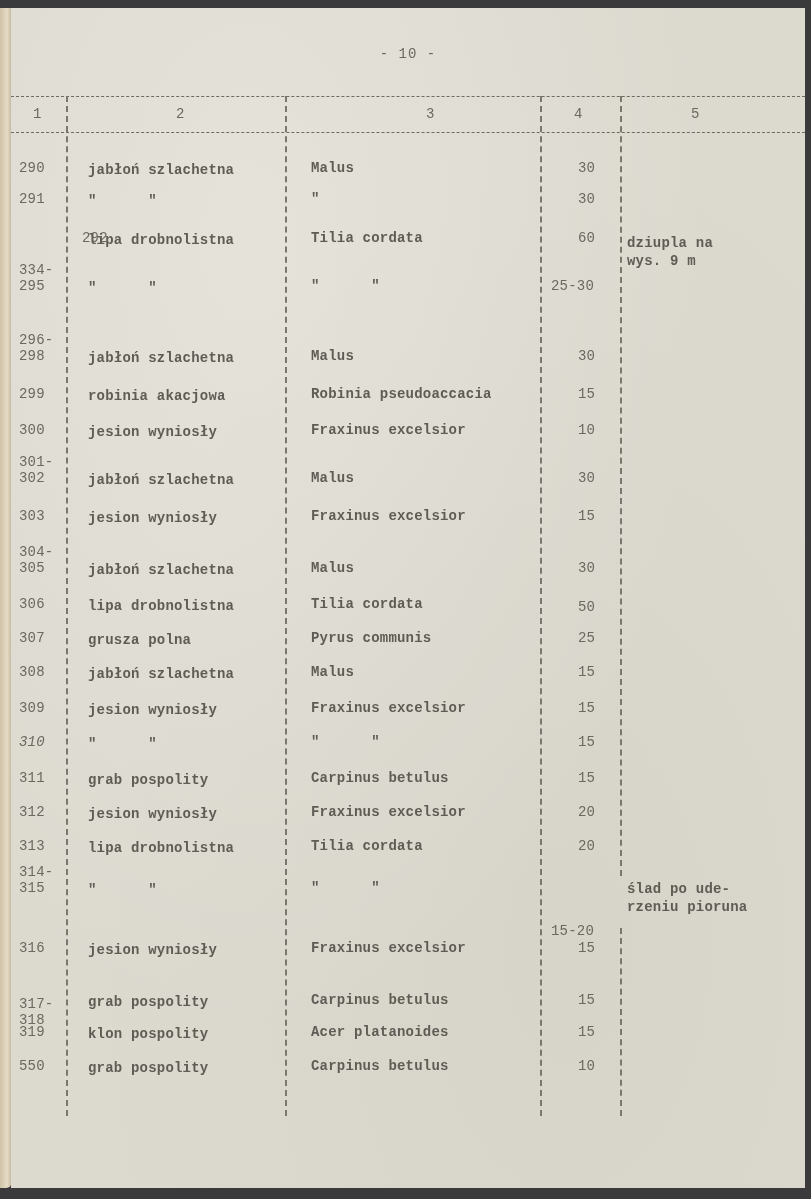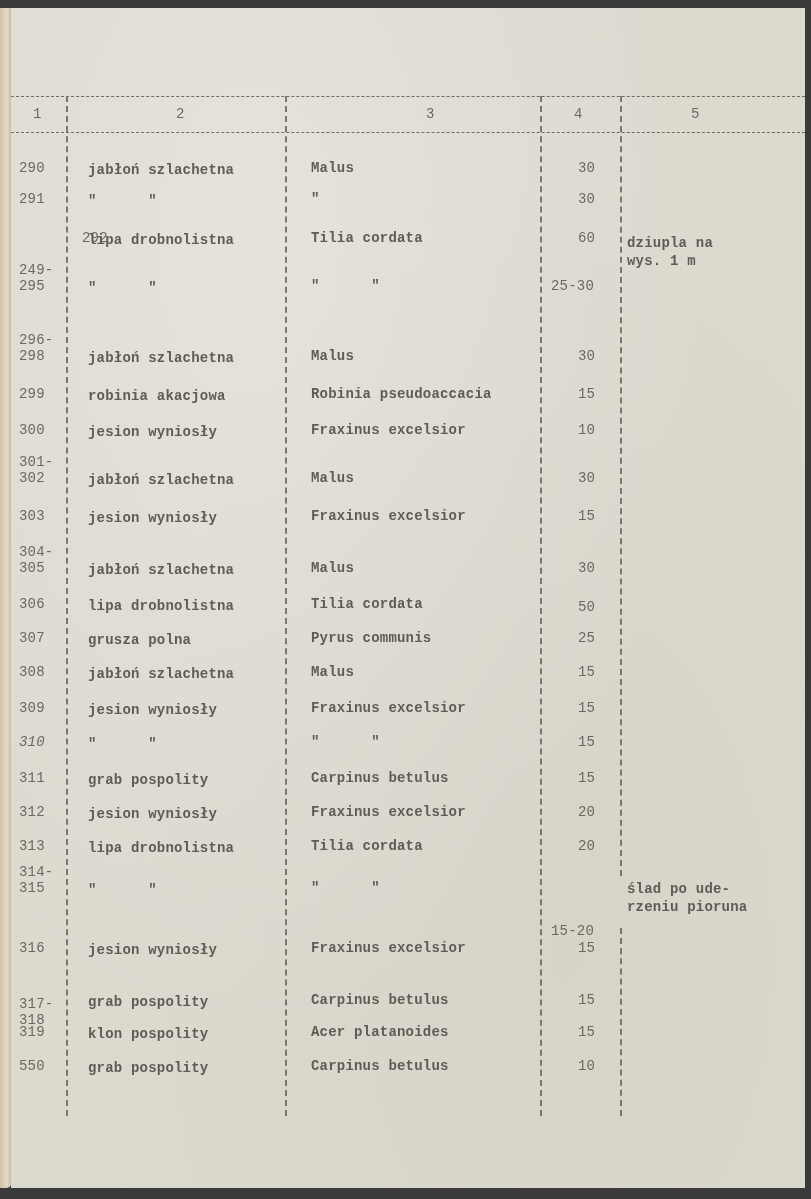--- a/index.html
+++ b/index.html
@@ -38,20 +38,21 @@
   .hdr { font-weight: normal; color: #6b6860; }
   .num { font-weight: normal; color: #6b6860; font-size: 14px; line-height: 16px; }
   .remark { white-space: pre; line-height: 18px; }
 </style>
 </head>
 <body>
 
 <div class="binding"></div>
 
 <div class="page">
+  <div class="page-number">- 10 -</div>
 
   <div class="hline" style="top:88px"></div>
   <div class="hline" style="top:124px"></div>
 
   <div class="vline" style="left:55px;top:88px;height:1020px"></div>
   <div class="vline" style="left:274px;top:88px;height:1020px"></div>
   <div class="vline" style="left:529px;top:88px;height:1020px"></div>
   <div class="vline" style="left:609px;top:88px;height:780px"></div>
   <div class="vline" style="left:609px;top:920px;height:188px"></div>
 
@@ -77,24 +78,24 @@
         <div class="cell " style="left: 300px; top: 183px;">"</div>
         <div class="cell num" style="left: 567px; top: 183px;">30</div>
         <div class="cell remark" style="left: 616px; top: 183px;"></div>
       </div>
       <div>
         <div class="cell num" style="left: 24px; top: 222px; margin-left: 47px;">292</div>
         <div class="cell " style="left: 77px; top: 224px;">lipa drobnolistna</div>
         <div class="cell " style="left: 300px; top: 222px;">Tilia cordata</div>
         <div class="cell num" style="left: 567px; top: 222px;">60</div>
         <div class="cell remark" style="left: 616px; top: 226px;">dziupla na
-wys. 1 m</div>
-      </div>
-      <div>
-        <div class="cell num" style="left: 8px; top: 254px;">249-
+wys. 9 m</div>
+      </div>
+      <div>
+        <div class="cell num" style="left: 8px; top: 254px;">334-
 295</div>
         <div class="cell " style="left: 77px; top: 272px;">"      "</div>
         <div class="cell " style="left: 300px; top: 270px;">"      "</div>
         <div class="cell num" style="left: 540px; top: 270px;">25-30</div>
         <div class="cell remark" style="left: 616px; top: 270px;"></div>
       </div>
       <div>
         <div class="cell num" style="left: 8px; top: 324px;">296-
 298</div>
         <div class="cell " style="left: 77px; top: 342px;">jabłoń szlachetna</div>

